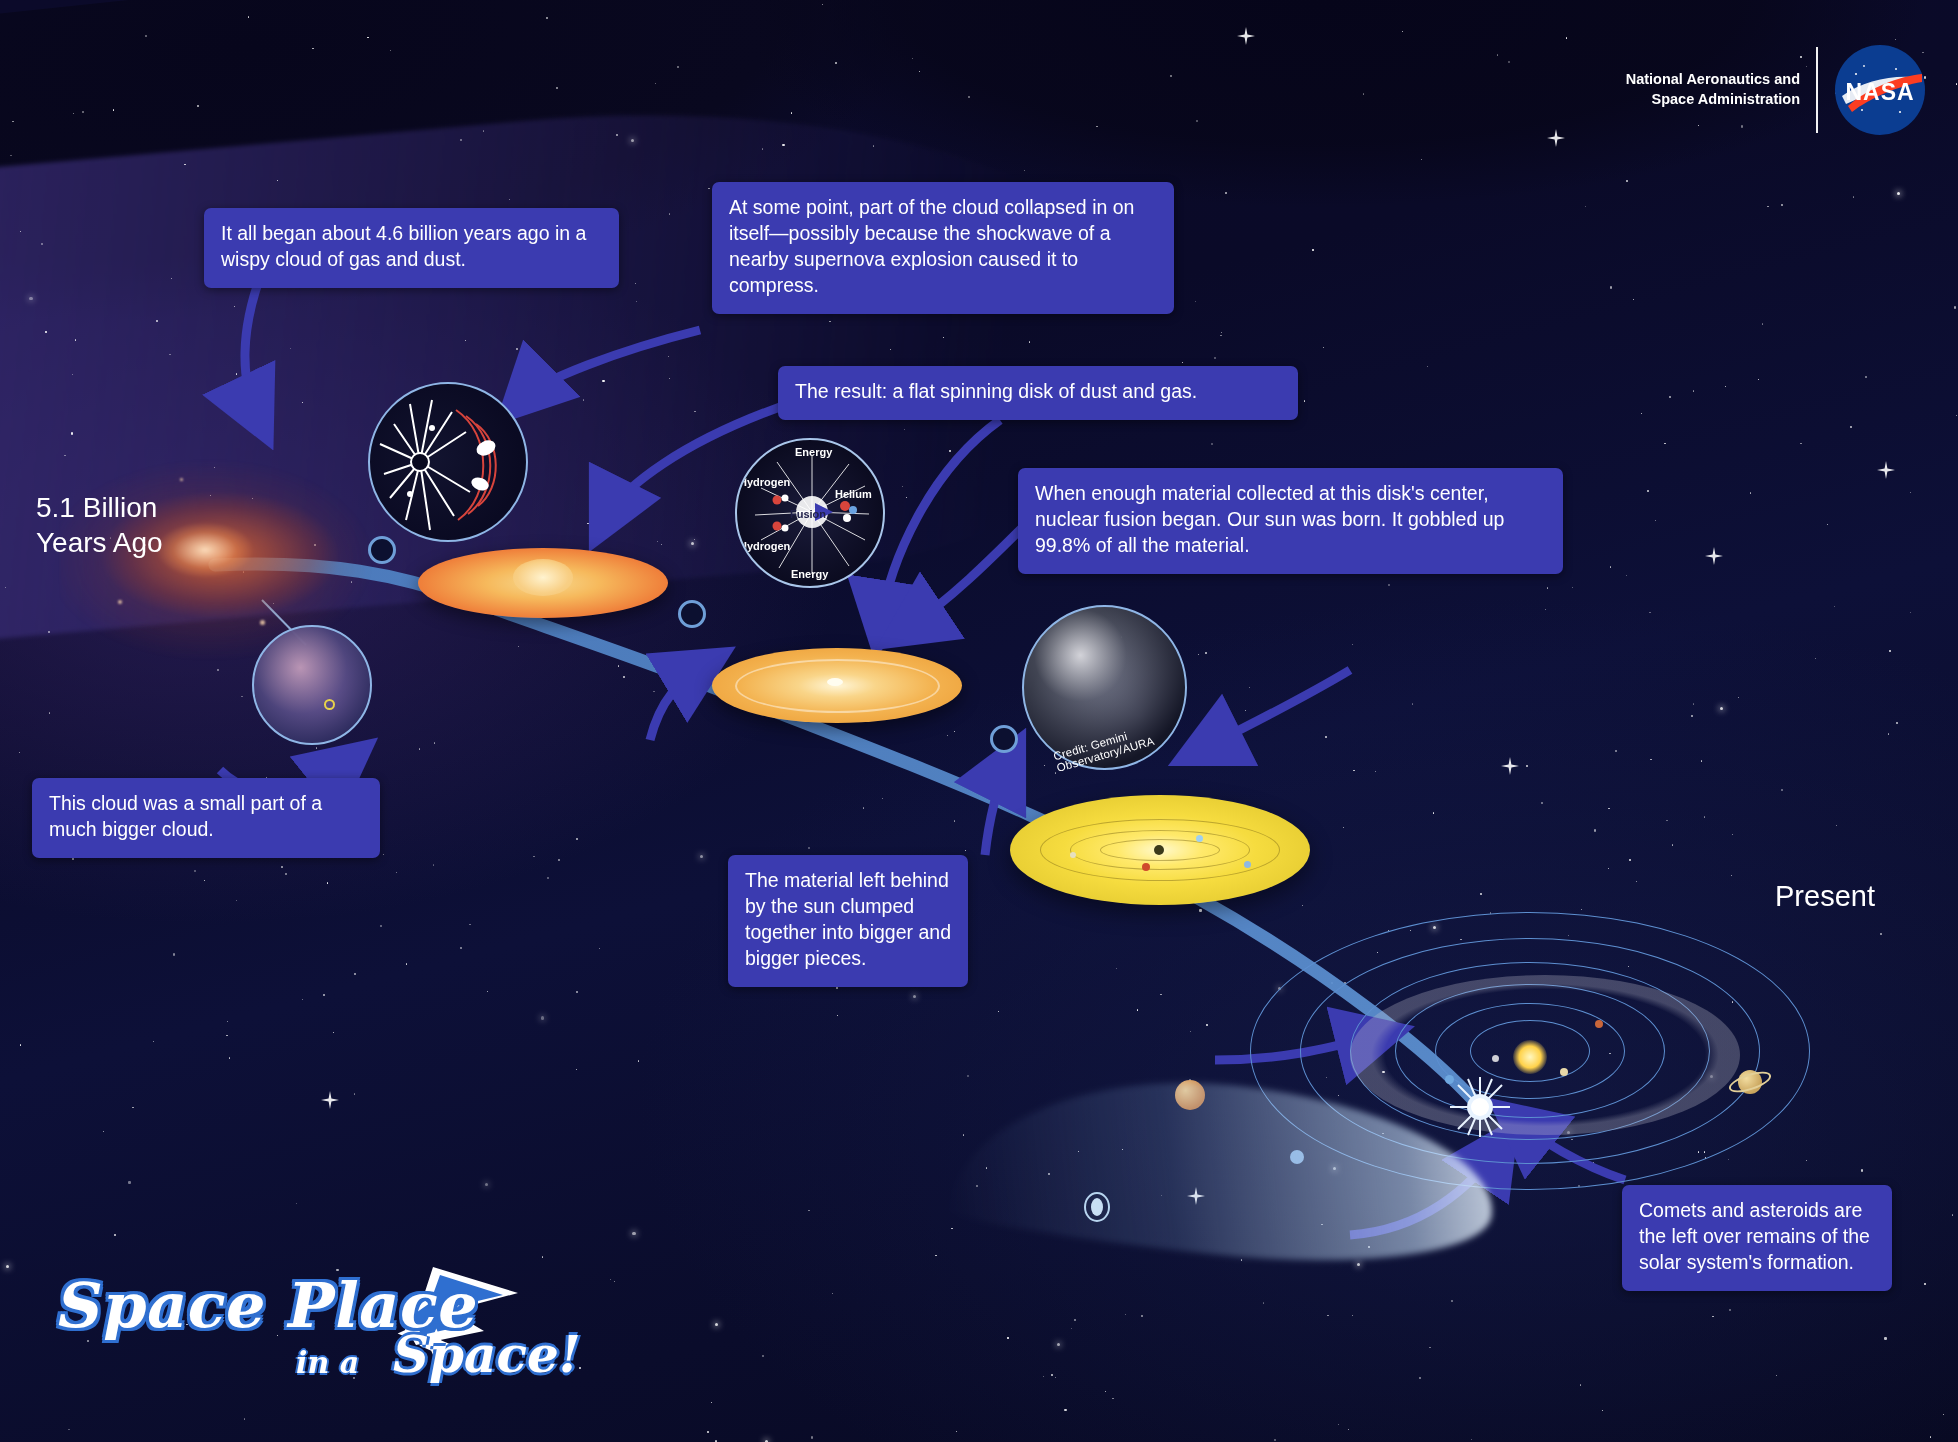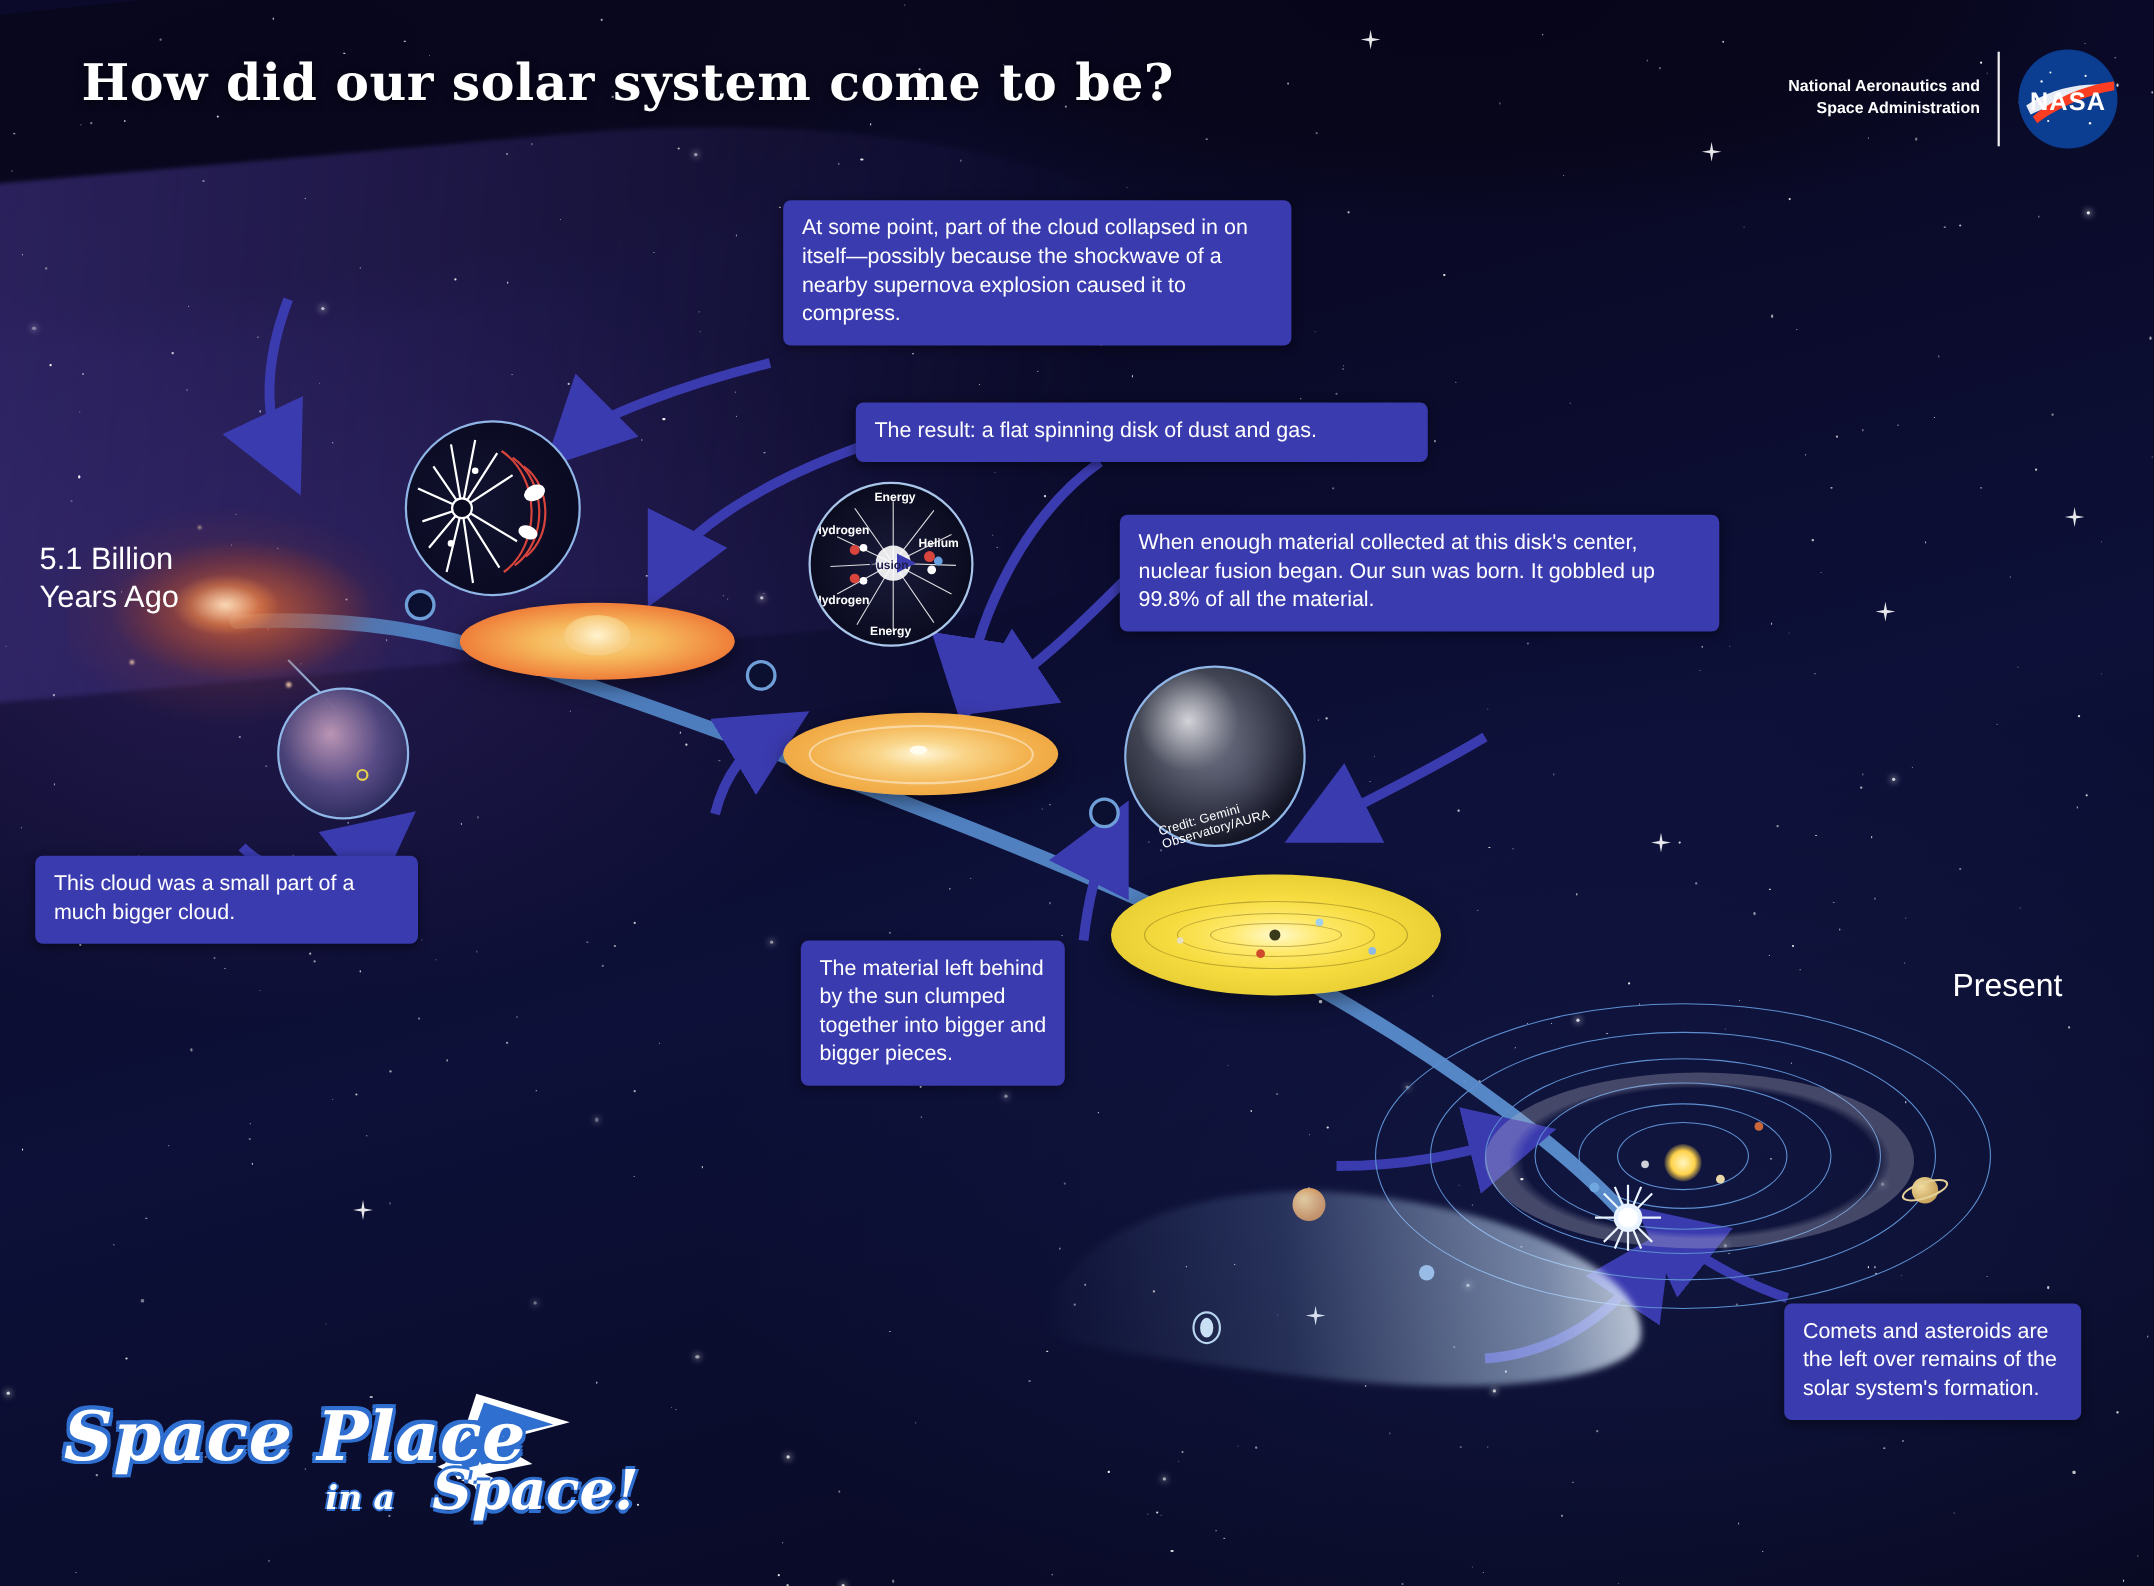--- a/index.html
+++ b/index.html
@@ -659,21 +659,20 @@
           <path d="M9 0 L10.4 7.6 L18 9 L10.4 10.4 L9 18 L7.6 10.4 L0 9 L7.6 7.6 Z" fill="#ffffff" opacity="0.9"></path>
         </svg></div>
       <div style="position: absolute; left: 1705px; top: 547px; width: 18px; height: 18px;"><svg width="18" height="18" viewBox="0 0 18 18">
           <path d="M9 0 L10.4 7.6 L18 9 L10.4 10.4 L9 18 L7.6 10.4 L0 9 L7.6 7.6 Z" fill="#ffffff" opacity="0.9"></path>
         </svg></div>
       <div style="position: absolute; left: 1237px; top: 27px; width: 18px; height: 18px;"><svg width="18" height="18" viewBox="0 0 18 18">
           <path d="M9 0 L10.4 7.6 L18 9 L10.4 10.4 L9 18 L7.6 10.4 L0 9 L7.6 7.6 Z" fill="#ffffff" opacity="0.9"></path>
         </svg></div>
     </div>
 
-  <div class="title">How did our solar system come to be?</div>
 
   <div class="nasa-block">
     <div class="nasa-text">
       <div>National Aeronautics and</div>
       <div>Space Administration</div>
     </div>
     <div class="nasa-div"></div>
     <div class="nasa-seal">
       <svg width="92" height="92" viewBox="0 0 92 92">
         <circle cx="46" cy="46" r="45" fill="#0b3d91"></circle>
@@ -851,20 +850,21 @@
       <g stroke="#eaf4ff" stroke-width="2">
         <path d="M32 32 L32 2 M32 32 L32 62 M32 32 L2 32 M32 32 L62 32
                  M32 32 L10 10 M32 32 L54 10 M32 32 L10 54 M32 32 L54 54
                  M32 32 L20 4 M32 32 L44 4 M32 32 L20 60 M32 32 L44 60"></path>
       </g>
       <circle cx="32" cy="32" r="13" fill="#e8f3ff"></circle>
       <circle cx="32" cy="32" r="9" fill="#ffffff"></circle>
     </svg>
   </div>
 
+  <div class="callout" style="left:204px; top:208px; width:415px;">It all began about 4.6 billion years ago in a wispy cloud of gas and dust.</div>
 
   <div class="callout" style="left:712px; top:182px; width:462px;">At some point, part of the cloud collapsed in on itself—possibly because the shockwave of a nearby supernova explosion caused it to compress.</div>
 
   <div class="callout" style="left:778px; top:366px; width:520px;">The result: a flat spinning disk of dust and gas.</div>
 
   <div class="callout" style="left:1018px; top:468px; width:545px;">When enough material collected at this disk's center, nuclear fusion began. Our sun was born. It gobbled up 99.8% of all the material.</div>
 
 
   <div class="callout" style="left:32px; top:778px; width:348px;">This cloud was a small part of a much bigger cloud.</div>
 

